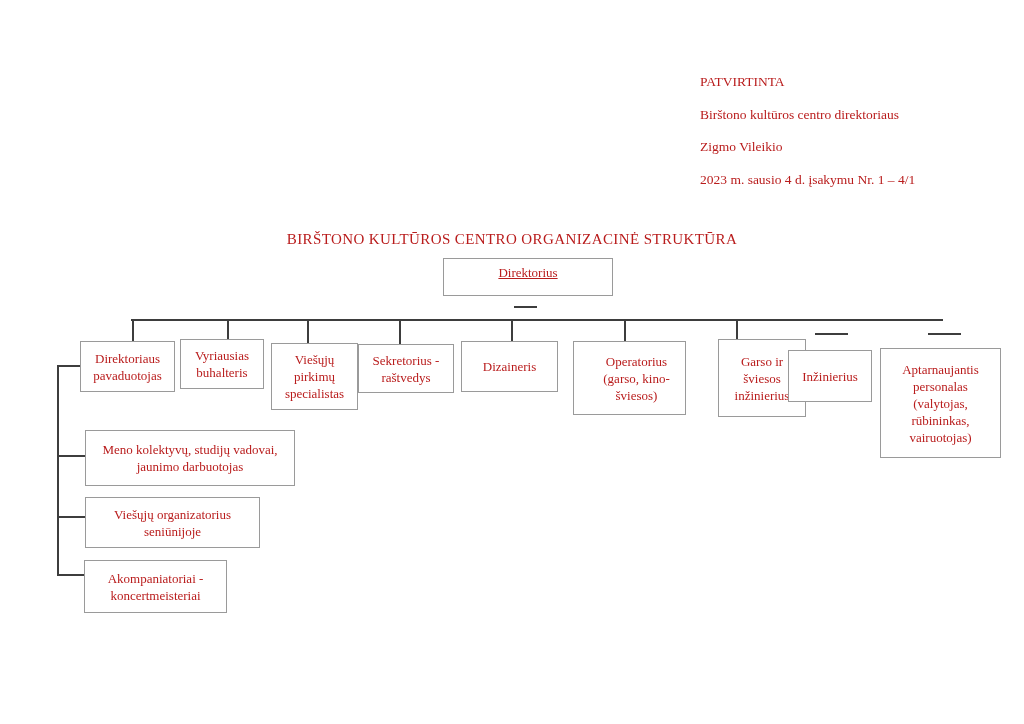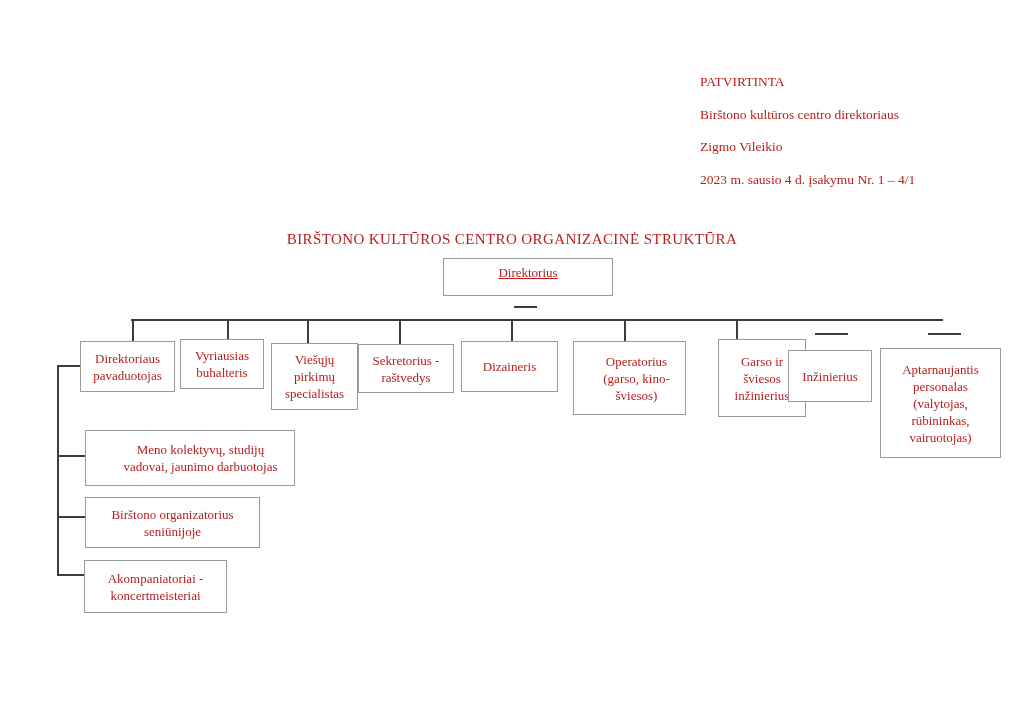--- a/index.html
+++ b/index.html
@@ -60,17 +60,17 @@
   <div class="box" style="left:80px;top:341px;width:95px;height:51px;">Direktoriaus pavaduotojas</div>
   <div class="box" style="left:180px;top:339px;width:84px;height:50px;">Vyriausias buhalteris</div>
   <div class="box" style="left:271px;top:343px;width:87px;height:67px;">Viešųjų pirkimų specialistas</div>
   <div class="box" style="left:358px;top:344px;width:96px;height:49px;">Sekretorius -raštvedys</div>
   <div class="box" style="left:461px;top:341px;width:97px;height:51px;">Dizaineris</div>
   <div class="box" style="left:573px;top:341px;width:113px;height:74px;padding-left:20px;">Operatorius (garso, kino- šviesos)</div>
   <div class="box" style="left:690px;top:339px;width:88px;height:78px;margin-left:28px;">Garso ir šviesos inžinierius</div>
   <div class="box" style="left:788px;top:350px;width:84px;height:52px;">Inžinierius</div>
   <div class="box" style="left:880px;top:348px;width:121px;height:110px;">Aptarnaujantis personalas (valytojas, rūbininkas, vairuotojas)</div>
 
-  <div class="box wide" style="left:85px;top:430px;width:210px;height:56px;padding-left:35px;">Meno kolektyvų, studijų vadovai, jaunimo darbuotojas</div>
-  <div class="box" style="left:85px;top:497px;width:175px;height:51px;">Birštono organizatorius seniūnijoje</div>
+  <div class="box wide" style="left:85px;top:430px;width:210px;height:56px;">Meno kolektyvų, studijų vadovai, jaunimo darbuotojas</div>
+  <div class="box" style="left:85px;top:497px;width:175px;height:51px;">Viešųjų organizatorius seniūnijoje</div>
   <div class="box" style="left:84px;top:560px;width:143px;height:53px;">Akompaniatoriai - koncertmeisteriai</div>
 
 </div>
 
 </body></html>

